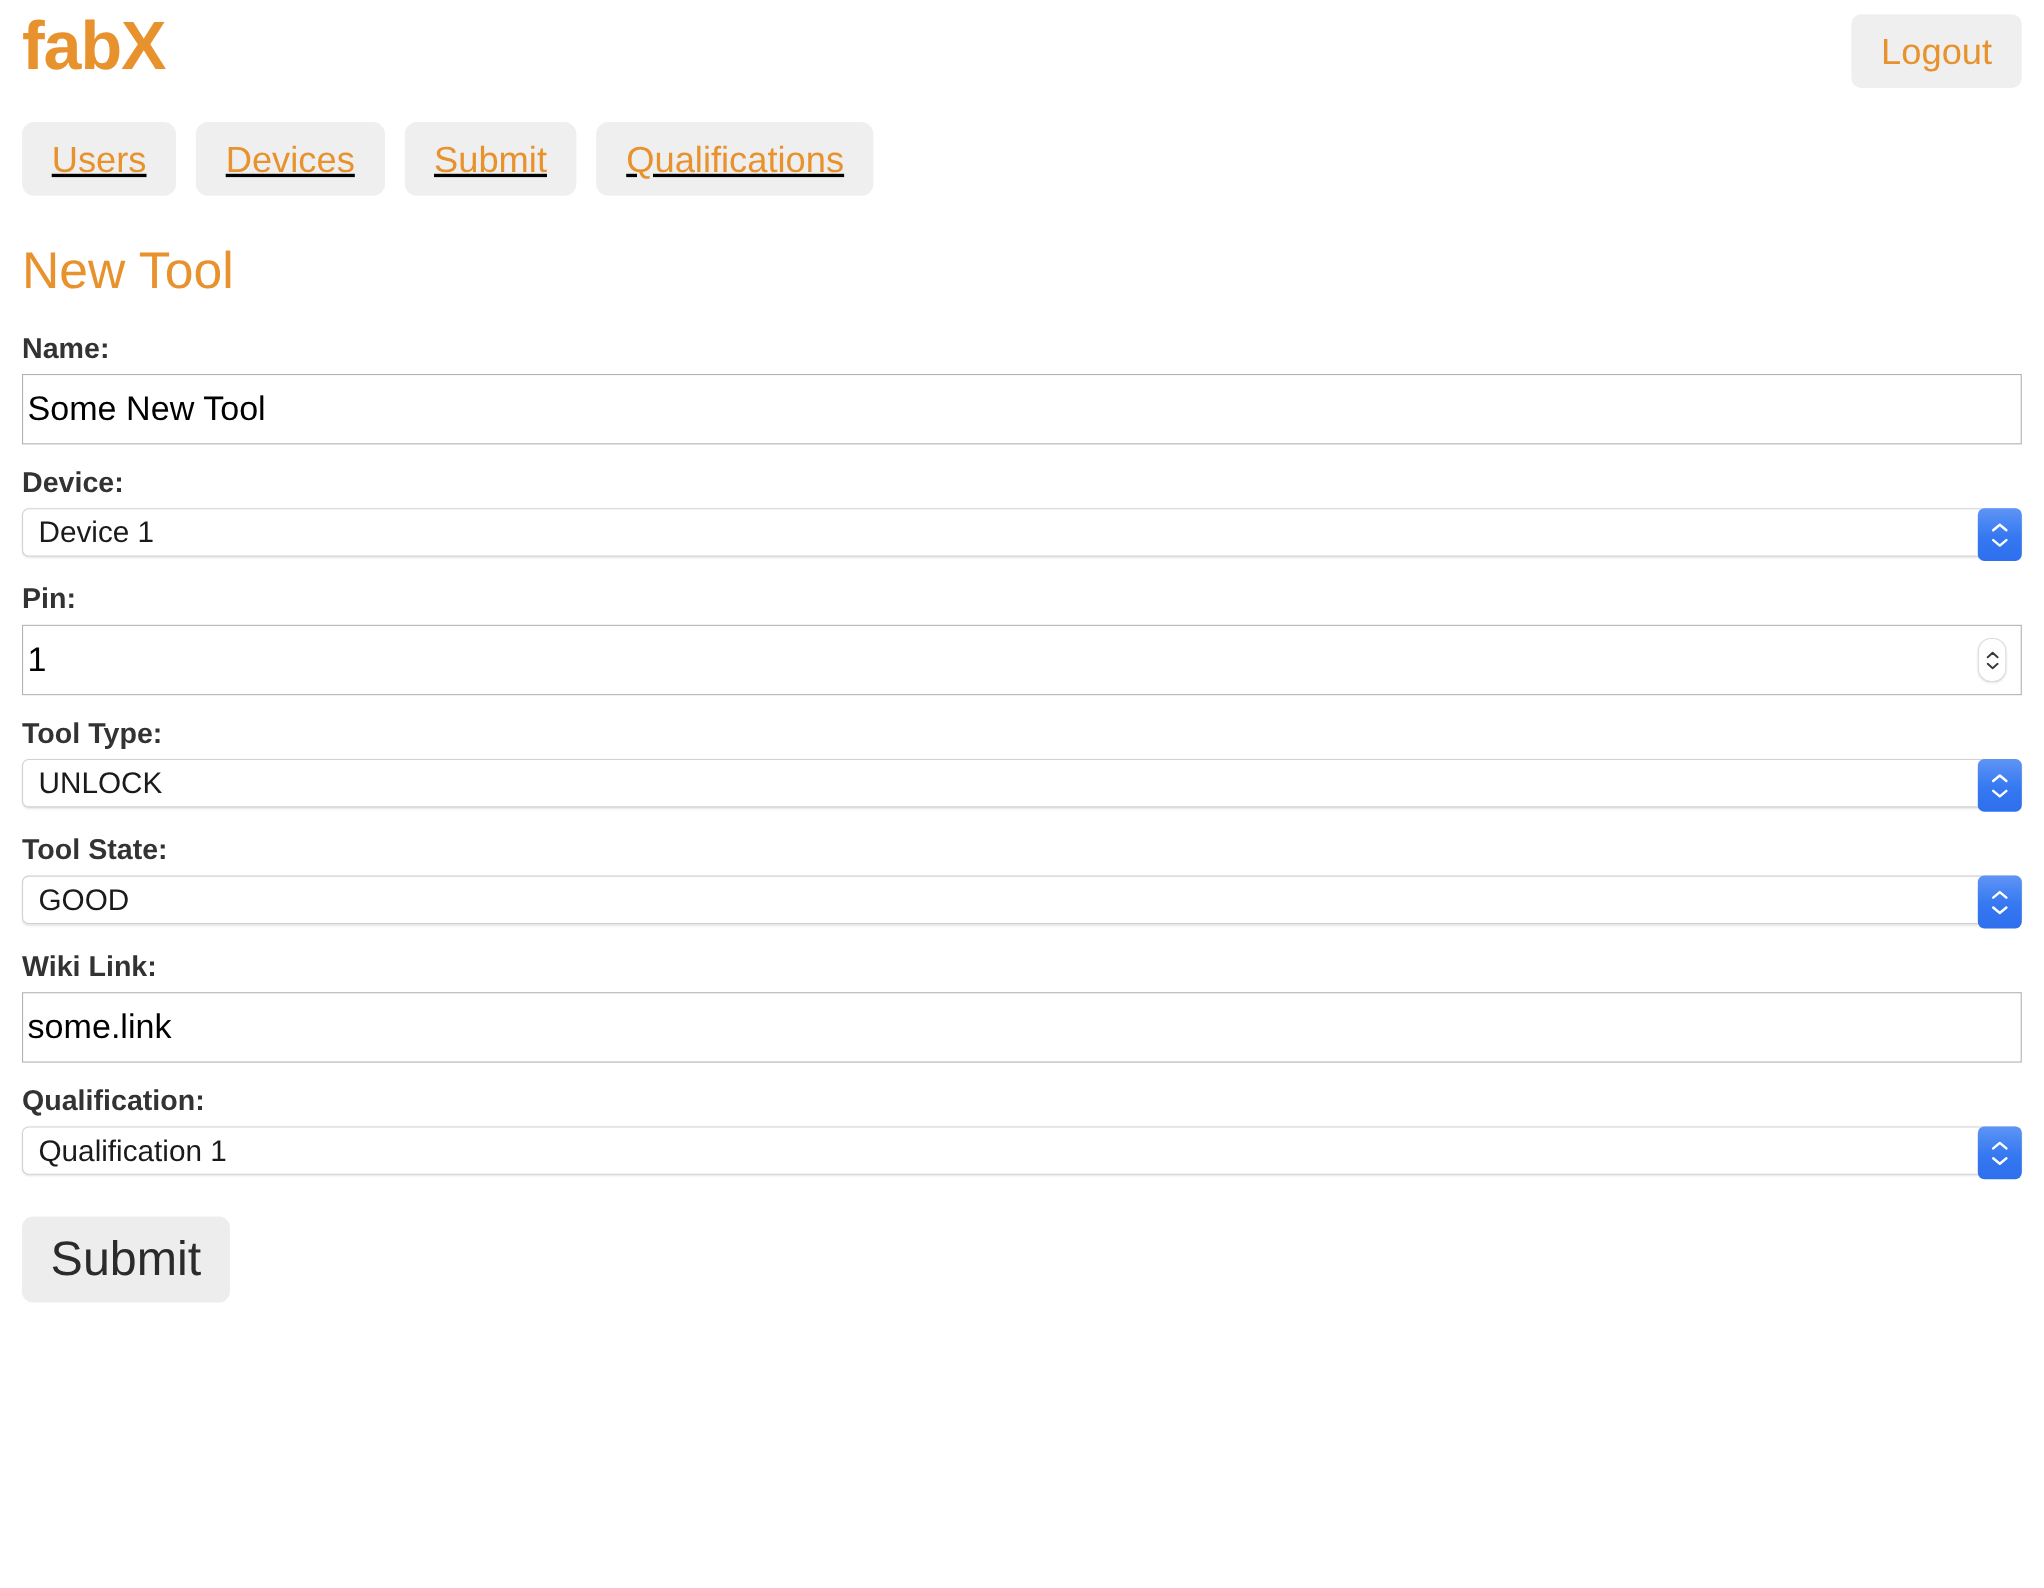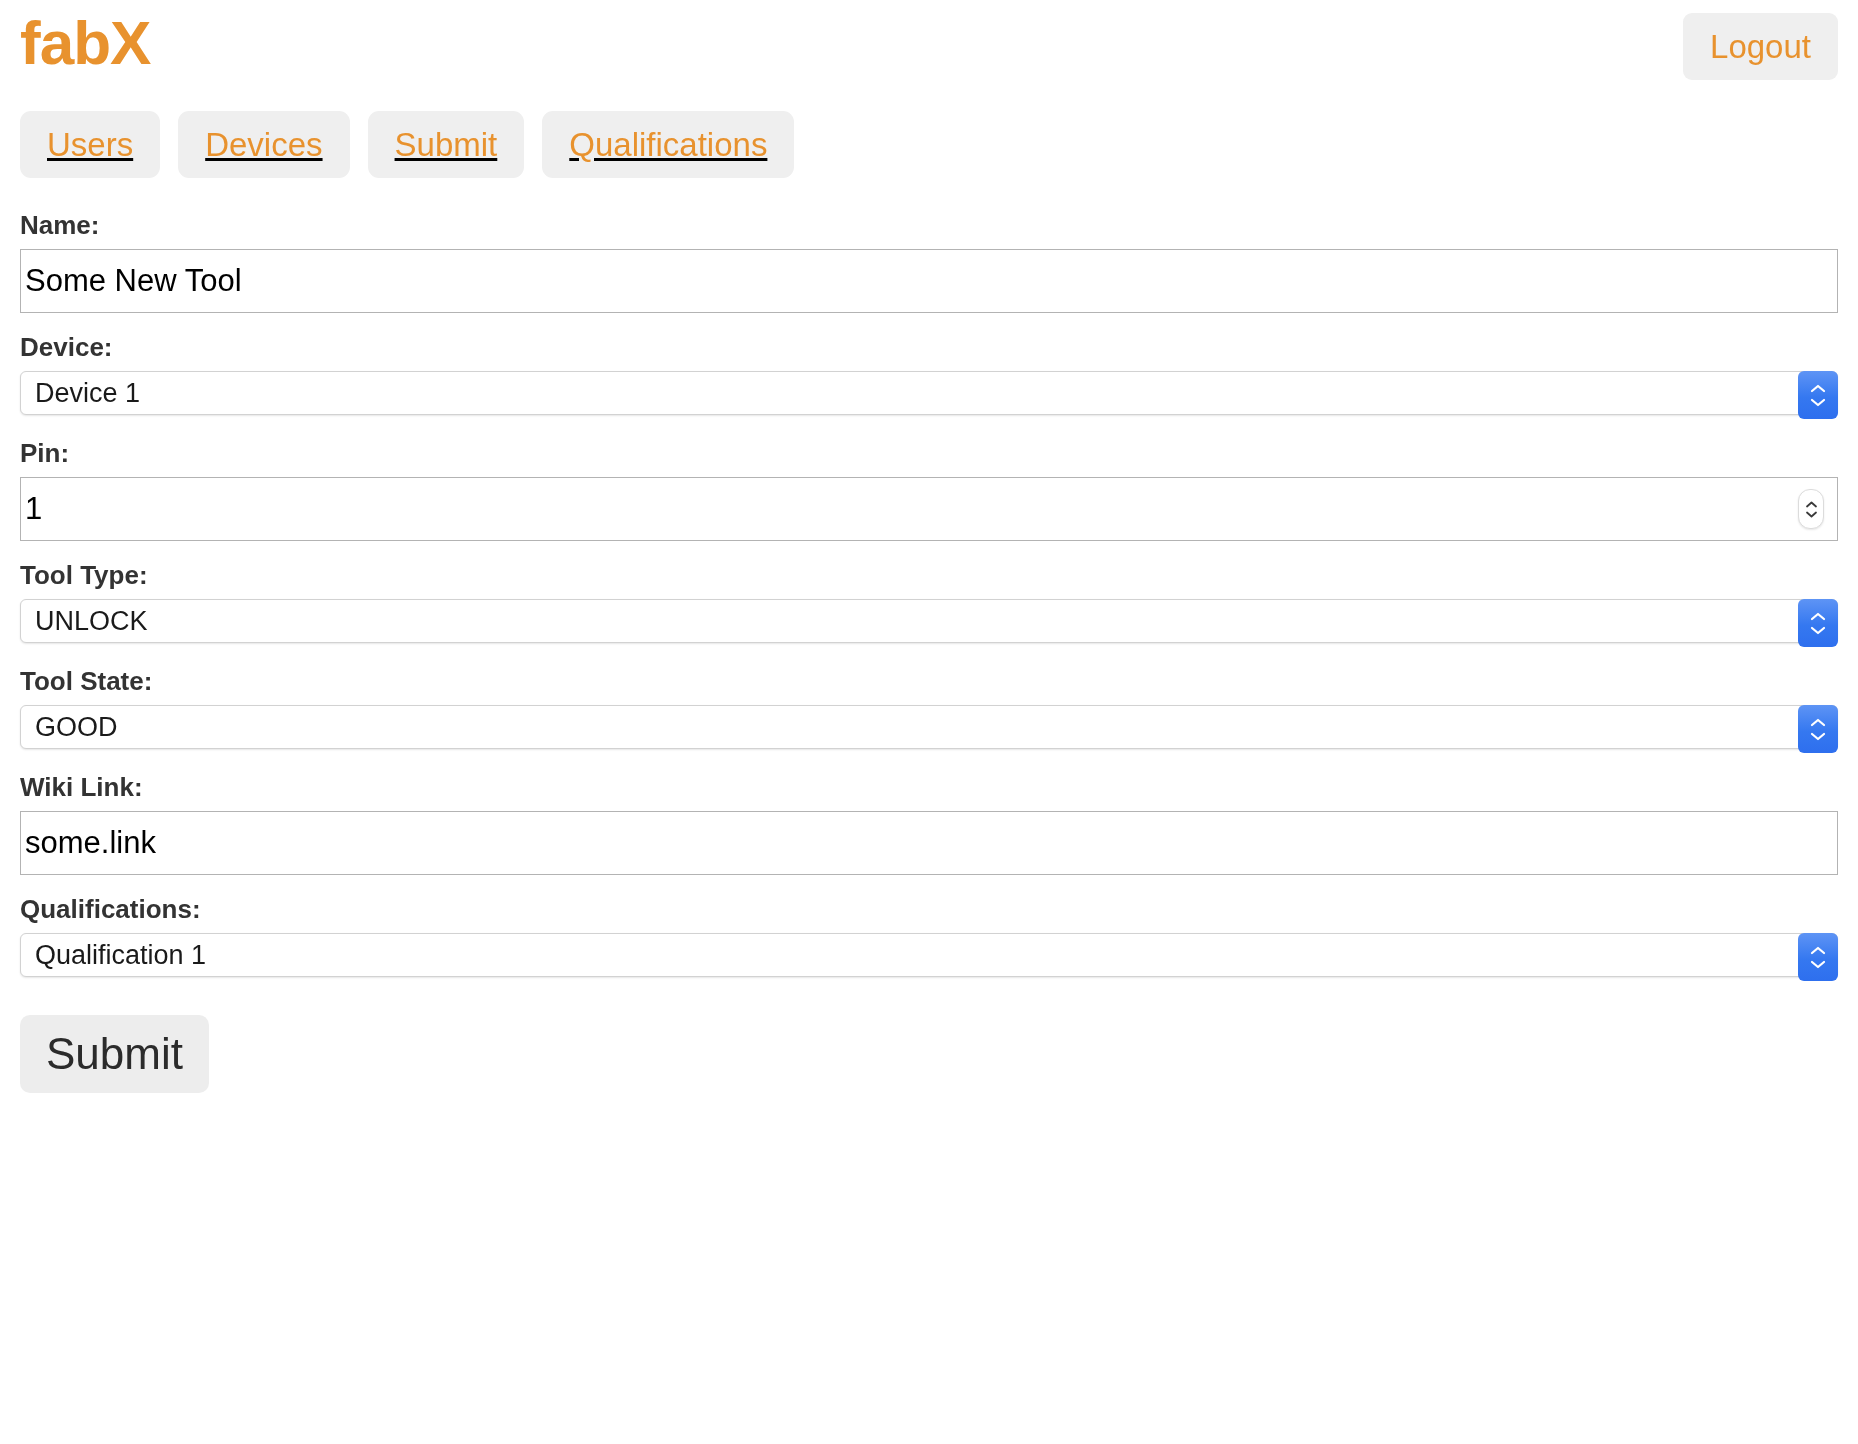--- a/index.html
+++ b/index.html
@@ -205,20 +205,21 @@
     <button class="logout-btn">Logout</button>
   </div>
 
   <div class="nav">
     <button class="nav-tab">Users</button>
     <button class="nav-tab">Devices</button>
     <button class="nav-tab">Submit</button>
     <button class="nav-tab">Qualifications</button>
   </div>
 
+  <h1 class="page-title">New Tool</h1>
 
   <div class="form">
 
     
     <div class="field">
       <label class="field-label">Name:</label>
       <input class="text-input" type="text" value="Some New Tool" style="">
     </div>
 
     
@@ -286,21 +287,21 @@
     </div>
 
     
     <div class="field">
       <label class="field-label">Wiki Link:</label>
       <input class="text-input" type="text" value="some.link" style="">
     </div>
 
     
     <div class="field">
-      <label class="field-label">Qualifications:</label>
+      <label class="field-label">Qualification:</label>
       <div class="select-wrap">
         <div class="select-box">Qualification 1</div>
         <div class="select-stepper">
           <svg width="16" height="9" viewBox="0 0 16 9" aria-hidden="true">
             <path d="M2 7 L8 2 L14 7" fill="none" stroke="#ffffff" stroke-width="2.2" stroke-linecap="round" stroke-linejoin="round"></path>
           </svg>
           <svg width="16" height="9" viewBox="0 0 16 9" aria-hidden="true">
             <path d="M2 2 L8 7 L14 2" fill="none" stroke="#ffffff" stroke-width="2.2" stroke-linecap="round" stroke-linejoin="round"></path>
           </svg>
         </div>

